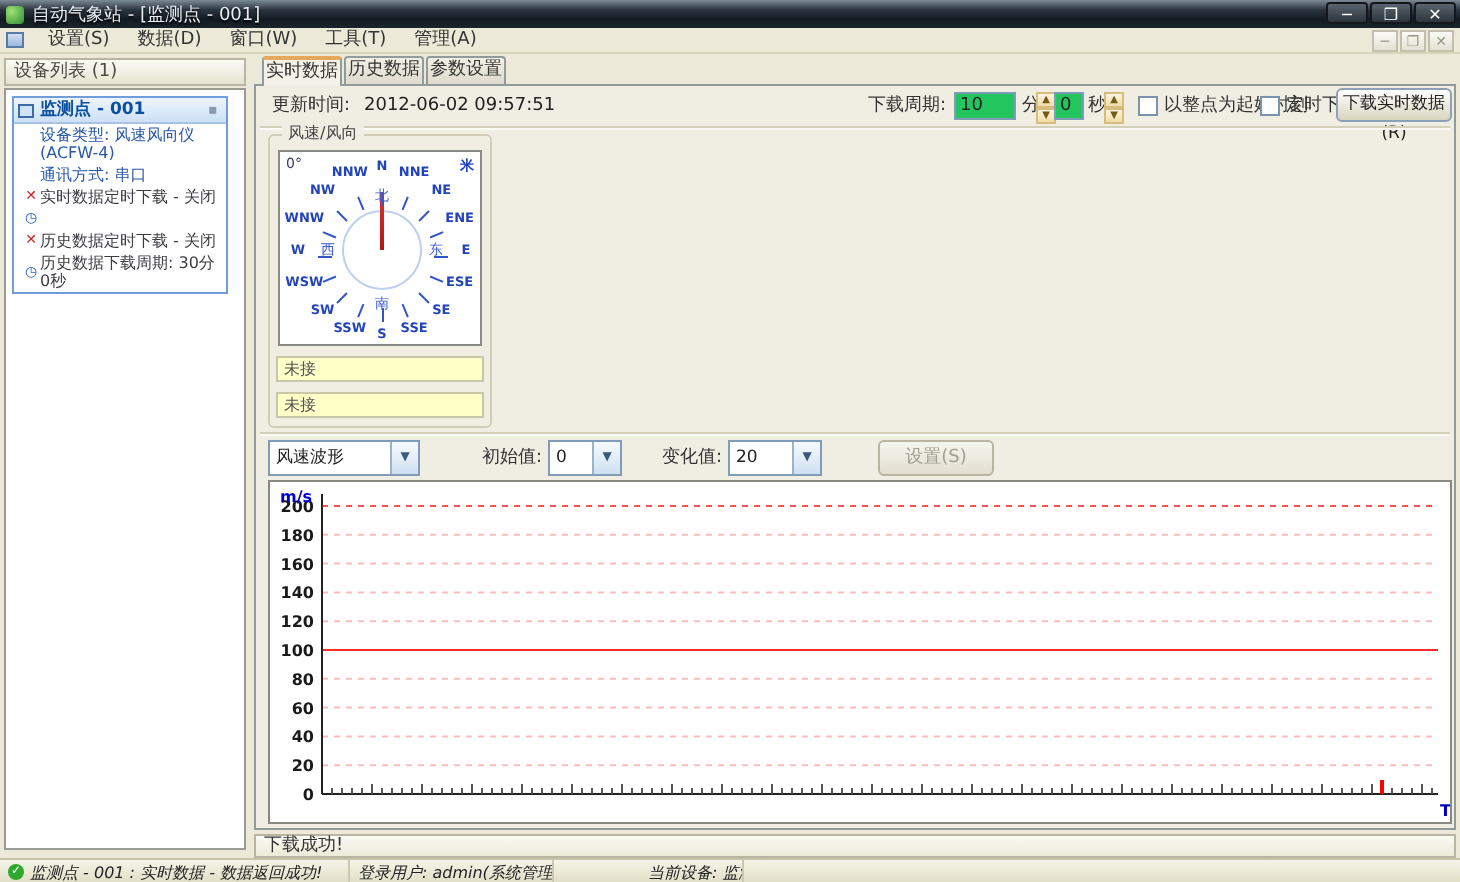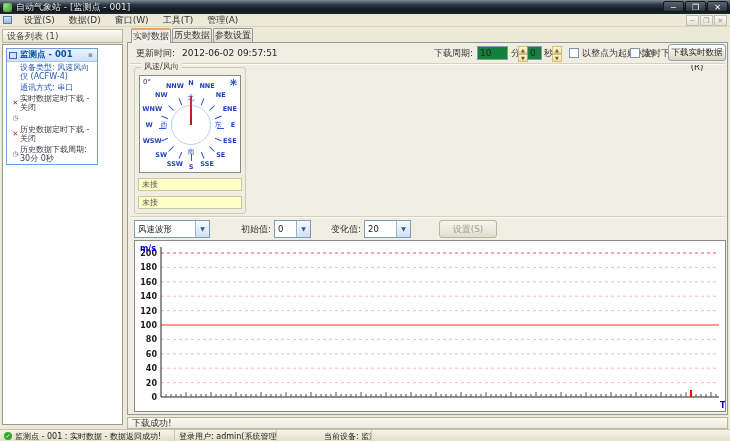--- a/index.html
+++ b/index.html
@@ -26,21 +26,21 @@
   .menu-item { padding:0 7px; height:13px; line-height:13px; color:#333; }
   .mdi-btns { position:absolute; right:3px; top:1px; display:flex; gap:1px; }
   .mdi-btn { width:13px; height:11px; font-size:7px; line-height:10px; text-align:center;
     color:#9a968a; background:linear-gradient(#fbfaf6,#e4e1d2); border:1px solid #c2bfae; }
 
   
   #left-panel { position:absolute; left:2px; top:29px; width:121px; height:396px; }
   #lp-header { height:14px; line-height:13px; padding-left:4px; background:linear-gradient(#fbfaf4,#e6e3d2);
     border:1px solid #b8b5a2; color:#4a4a42; }
   #lp-body { position:absolute; top:15px; left:0; right:0; bottom:0; background:#fff; border:1px solid #9a9a94; }
-  #device-card { position:absolute; left:3px; top:3px; width:92px; border:1px solid #6f9dd9; background:#fff; }
+  #device-card { position:absolute; left:3px; top:3px; width:108px; border:1px solid #6f9dd9; background:#fff; }
   #device-card-header { height:13px; background:linear-gradient(#eef5fc,#cde0f6); border-bottom:1px solid #a8c4e4;
     display:flex; align-items:center; }
   #device-icon { width:8px; height:7px; margin:0 3px 0 2px; border:1px solid #3a6aa8; background:#cfe4f8; }
   #device-name { font-weight:bold; color:#0a50a0; font-size:8.5px; flex:1; }
   #pin-icon { width:7px; height:7px; margin-right:2px; color:#8a9ab0; font-size:7px; line-height:7px; }
   .dev-line { display:flex; align-items:center; padding:1px 2px 1px 4px; font-size:8px; line-height:9px; }
   .dev-line .li { width:9px; flex:none; font-size:7px; text-align:center; }
   .li-cross { color:#cc2222; font-weight:bold; }
   .li-clock { color:#3366cc; }
   .li-none { }
@@ -54,21 +54,21 @@
     border-radius:2px 2px 0 0; background:linear-gradient(#f2f0e4,#dedace); margin-right:1px; color:#333; }
   .tab.active { background:#f4f2e8; height:15px; position:relative; z-index:2; border-top:2px solid #e5a95c; }
   #main-panel { position:absolute; left:0; top:14px; width:601px; height:373px;
     border:1px solid #919b9c; background:#f0eee2; }
 
   
   .lbl { position:absolute; color:#333; line-height:16px; }
   #update-time-label { left:8px; top:2px; }
   #update-time-value { left:54px; top:2px; color:#222; }
   #period-label { left:306px; top:2px; }
-  .tb-input { position:absolute; top:3px; height:14px; background:#15803d; border:1px solid #7f9db9;
+  .tb-input { position:absolute; top:3px; height:14px; background:#22c55e; border:1px solid #7f9db9;
     font-size:9px; padding:0 2px; line-height:12px; color:#222; }
   #period-min { left:349px; width:31px; }
   #period-sec { left:399px; width:15px; }
   #min-unit { left:383px; top:2px; }
   #sec-unit  { left:416px; top:2px; }
   .spinner { position:absolute; top:3px; width:10px; height:14px; display:flex; flex-direction:column; }
   .spinner span { flex:1; font-size:5px; line-height:6px; text-align:center; color:#7a5a18;
     background:linear-gradient(#fdf6e2,#f0dca8); border:1px solid #d8bc7c; } 
   #spin-min2 { left:390px; }
   #spin-sec2 { left:424px; }
@@ -121,21 +121,21 @@
   
   #chart-box { position:absolute; left:6px; top:197px; width:592px; height:172px; background:#fff;
     border:1px solid #8a8a84; }
 
   
   #child-status { position:absolute; left:0px; top:389px; width:601px; height:12px;
     background:linear-gradient(#fbfaf4,#ecead8); border:1px solid #b8b5a2; line-height:10px; padding-left:4px; color:#333; }
 
   
   #statusbar { position:absolute; left:0; bottom:0; width:730px; height:12px;
-    background:linear-gradient(#f6f4e8,#e2dfc8); border-top:1px solid #c8c4ac; display:flex; font-size:8px; }
+    background:linear-gradient(#f6f4e8,#e2dfc8); border-top:1px solid #c8c4ac; display:flex; font-size:8px;font-style:italic; }
   .sb-seg { height:12px; line-height:11px; padding:0 4px; border-right:1px solid #cdc9b0; display:flex; align-items:center; white-space:nowrap; overflow:hidden; }
   #sb-msg { width:175px; }
   #sb-user { width:102px; }
   #sb-device { width:95px;padding-left:47px; }
   #sb-rest { flex:1; border-right:none; }
   #check-icon { width:8px; height:8px; border-radius:50%; background:#2fa82f; color:#fff;
     font-size:6px; line-height:8px; text-align:center; margin-right:3px; flex:none; }
 </style>
 </head>
 <body>

